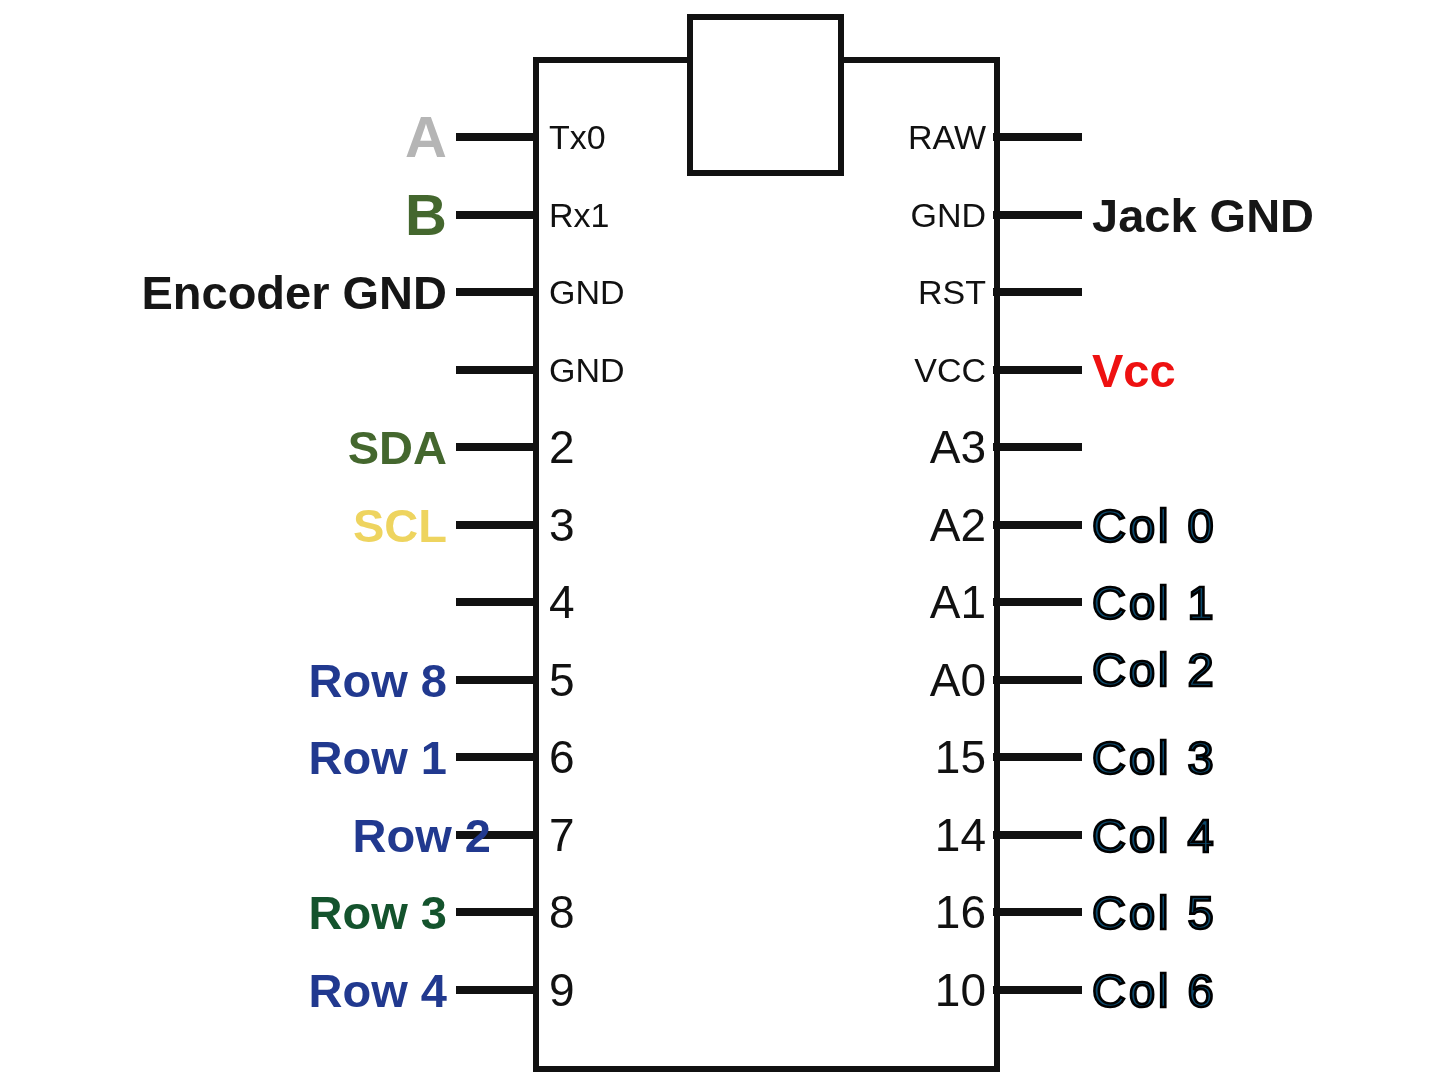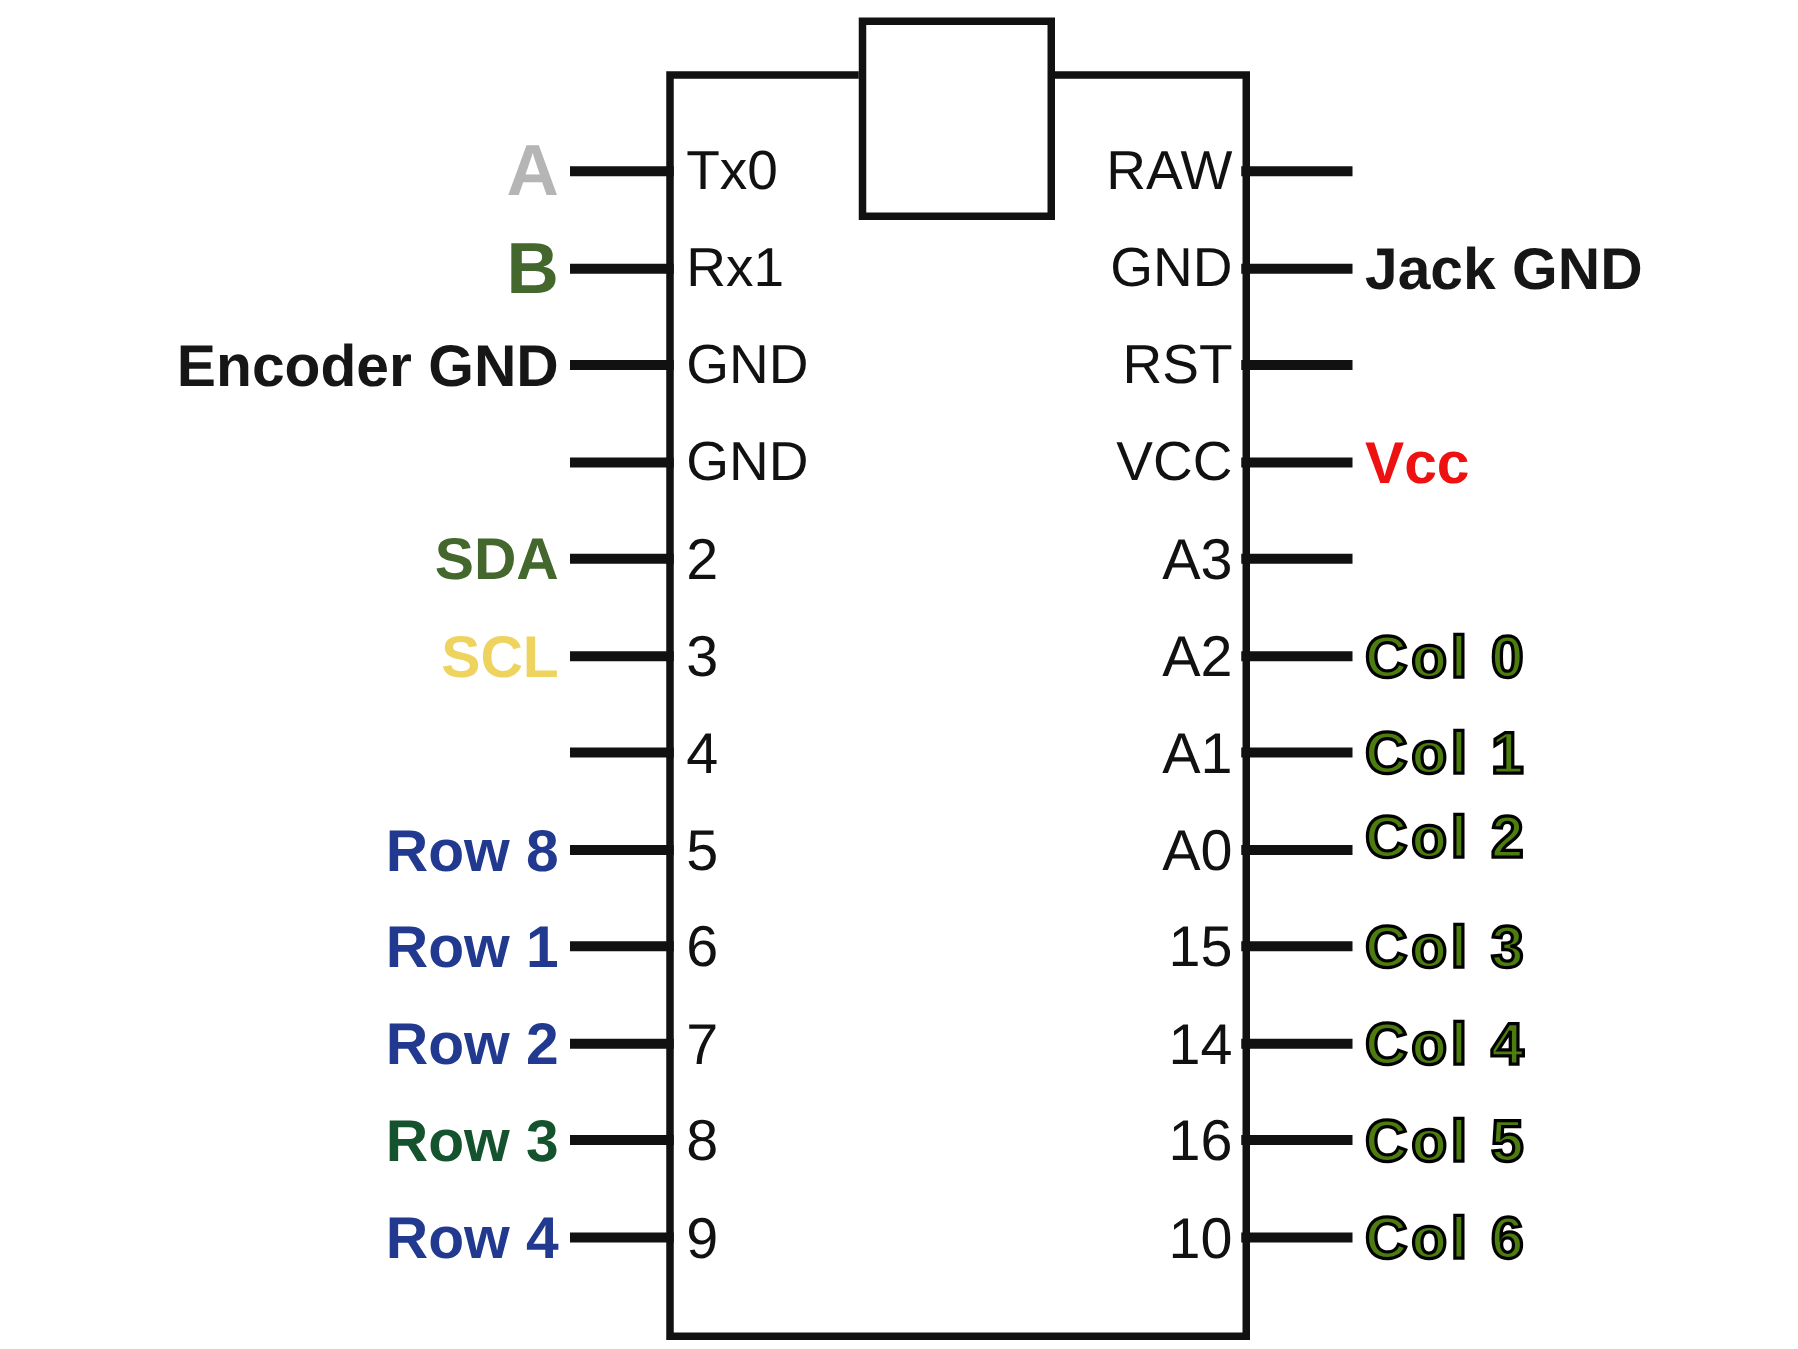--- a/index.html
+++ b/index.html
@@ -41,39 +41,39 @@
     position: absolute;
     transform: translateY(-50%);
     font-size: 46px;
     color: #111111;
     white-space: nowrap;
     z-index: 3;
     line-height: 1;
   }
   .inner-label.left  { left: 549px; }
   .inner-label.right { right: 452px; text-align: right; }
-  .inner-label.sm { font-size: 44px; }
+  .inner-label.sm { font-size: 34px; }
   .outer-label {
     position: absolute;
     transform: translateY(-50%);
     font-size: 47px;
     font-weight: 700;
     color: #161616;
     white-space: nowrap;
     z-index: 3;
     line-height: 1;
   }
   .outer-label.left  { left: 0; width: 447px; text-align: right; }
   .outer-label.right { left: 1092px; }
   .outer-label.xl { font-size: 58px; }
   .outer-label.outline {
-    color: #4d7c0f;
+    color: #0c4a6e;
     -webkit-text-stroke: 2.6px #000000;
     letter-spacing: 3px;
-    font-weight: 700;
+    font-weight: 400;
   }
 </style>
 </head>
 <body>
 
 <div class="canvas">
   <div class="chip-body"></div>
   <div class="usb-notch"></div>
   <div id="rows">
   <div class="pin-row">
@@ -151,21 +151,21 @@
   <div class="pin-row">
     <div class="outer-label left" style="top: 757px; color: rgb(33, 57, 143);">Row 1</div>
     <div class="pin-line left" style="top: 753px;"></div>
     <div class="inner-label left" style="top: 757px;">6</div>
     <div class="inner-label right" style="top: 757px;">15</div>
     <div class="pin-line right" style="top: 753px;"></div>
     <div class="outer-label right outline" style="top: 757px;">Col 3</div>
   </div>
 
   <div class="pin-row">
-    <div class="outer-label left" style="top: 834.5px; color: rgb(33, 57, 143);">Row 2</div>
+    <div class="outer-label left" style="top: 834.5px; color: rgb(33, 57, 143); padding-left: 44px;">Row 2</div>
     <div class="pin-line left" style="top: 830.5px;"></div>
     <div class="inner-label left" style="top: 834.5px;">7</div>
     <div class="inner-label right" style="top: 834.5px;">14</div>
     <div class="pin-line right" style="top: 830.5px;"></div>
     <div class="outer-label right outline" style="top: 834.5px;">Col 4</div>
   </div>
 
   <div class="pin-row">
     <div class="outer-label left" style="top: 912px; color: #14532d;">Row 3</div>
     <div class="pin-line left" style="top: 908px;"></div>

